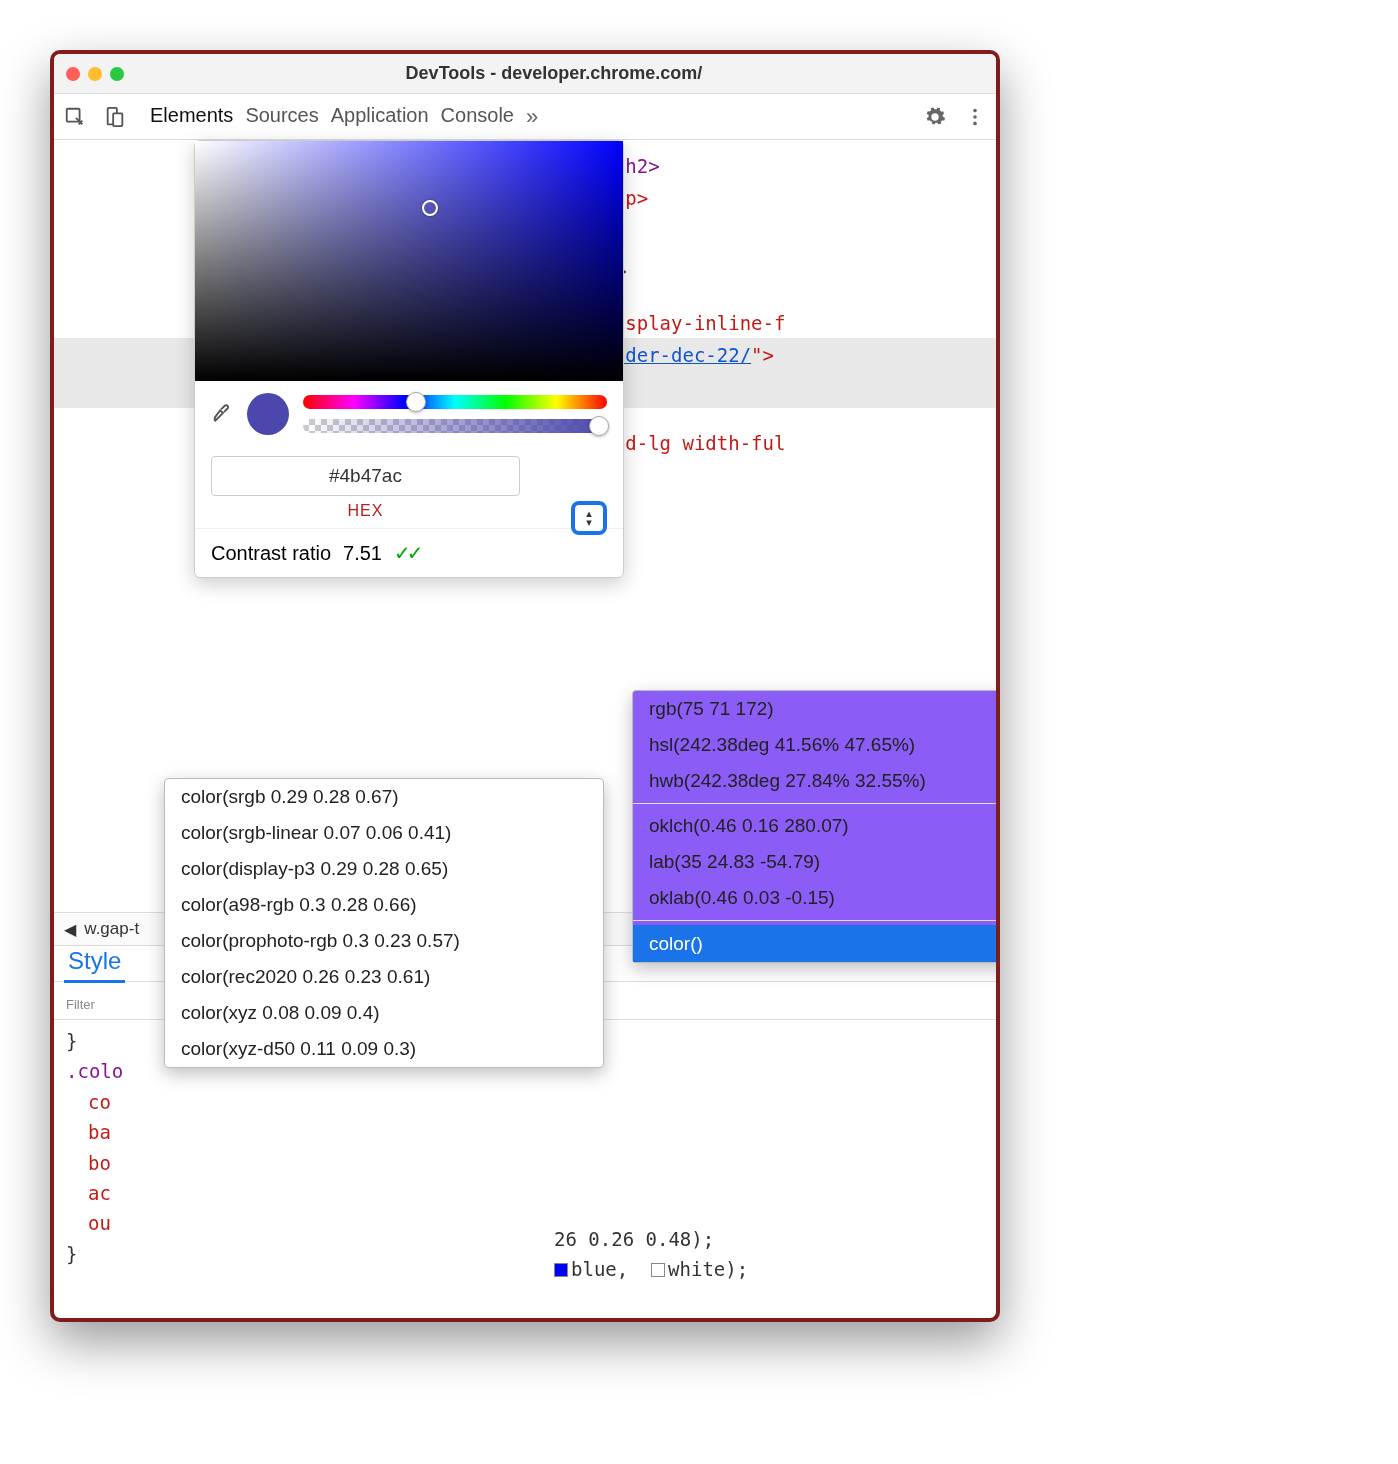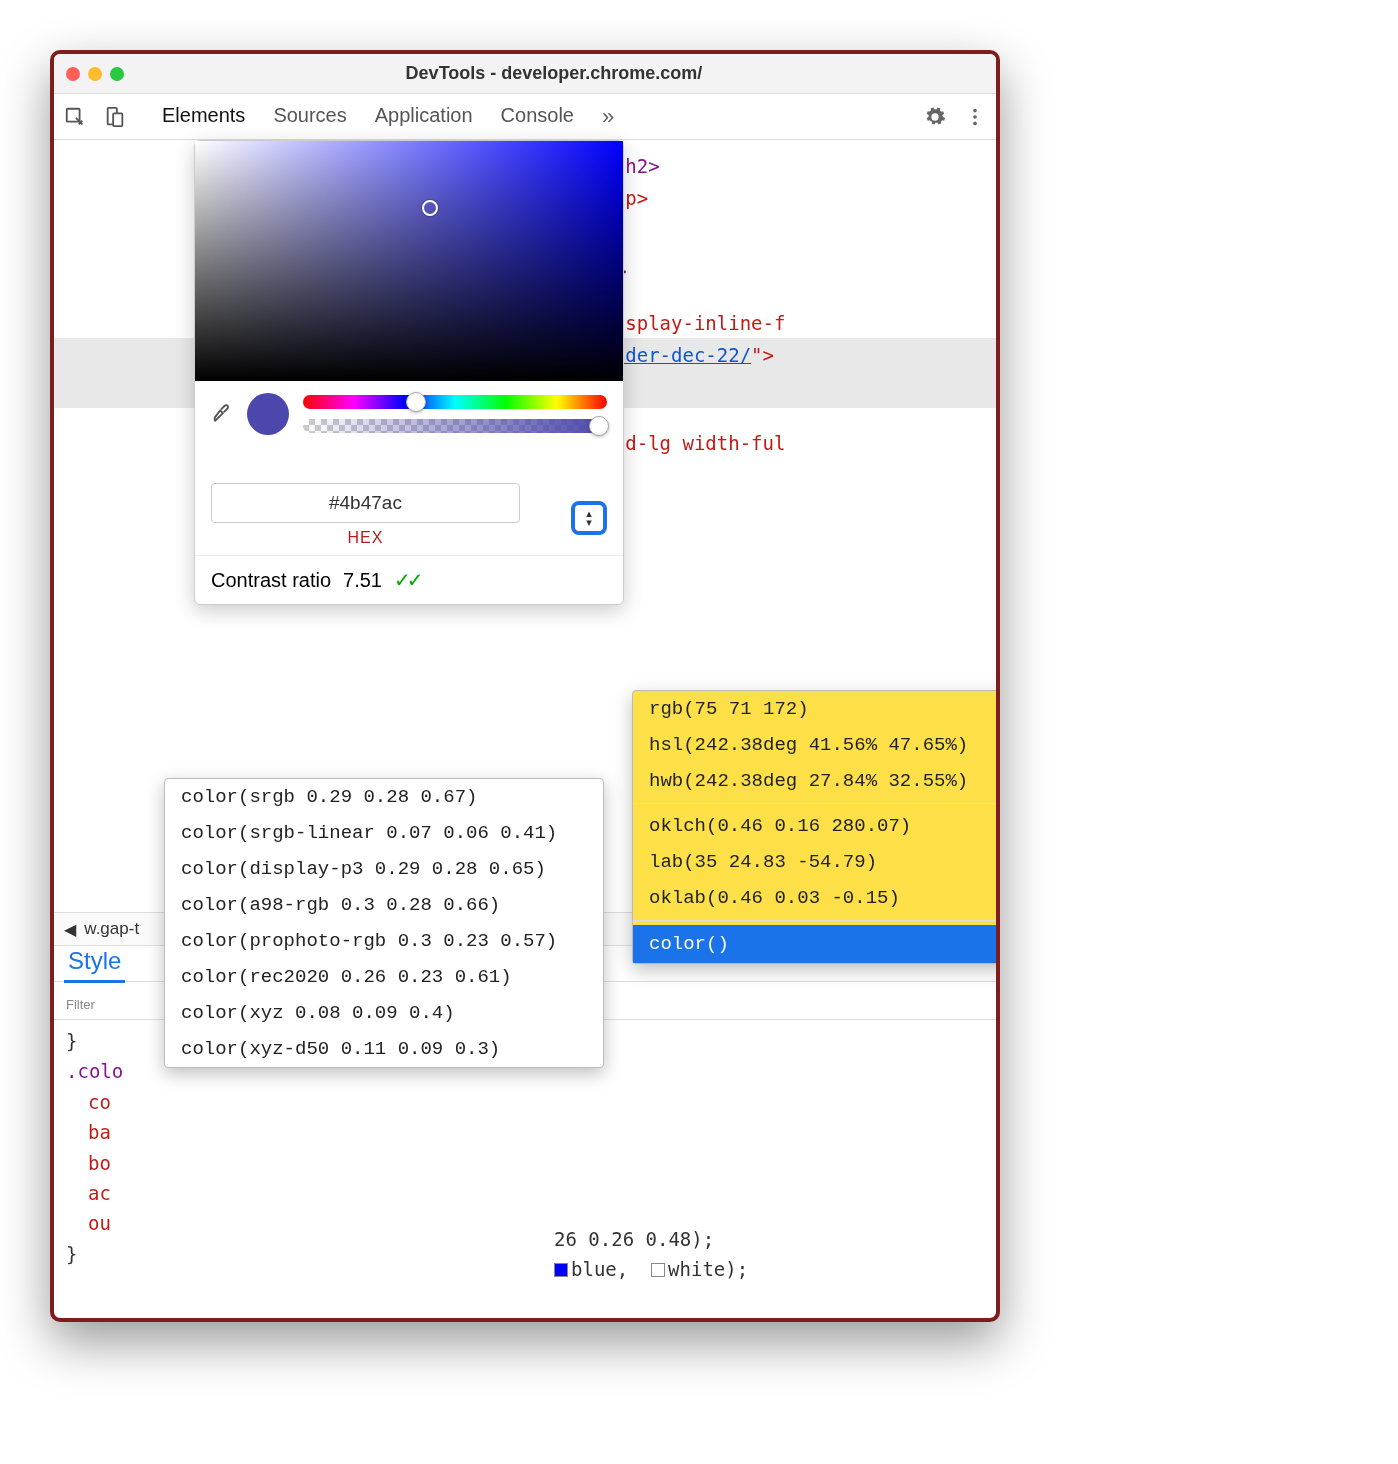--- a/index.html
+++ b/index.html
@@ -5,53 +5,53 @@
   * { box-sizing: border-box; margin: 0; padding: 0; }
   body { font-family: -apple-system, BlinkMacSystemFont, "Segoe UI", sans-serif; background: #fff; width: 1398px; height: 1464px; position: relative; }
   .window { position: absolute; left: 50px; top: 50px; width: 950px; height: 1272px; border: 4px solid #7f1d1d; border-radius: 10px; overflow: hidden; box-shadow: 0 20px 50px rgba(0,0,0,0.4); background: #fff; }
   .titlebar { height: 40px; background: #f3f3f3; border-bottom: 1px solid #ddd; display: flex; align-items: center; padding: 0 12px; }
   .traffic { display: flex; gap: 8px; }
   .dot { width: 14px; height: 14px; border-radius: 50%; }
   .dot.red { background: #ff5f57; } .dot.yellow { background: #ffbd2e; } .dot.green { background: #28c840; }
   .title { flex: 1; text-align: center; font-weight: 600; font-size: 18px; color: #333; }
   .toolbar { height: 46px; display: flex; align-items: center; border-bottom: 1px solid #ddd; padding: 0 10px; gap: 18px; }
   .toolbar .ico { width: 22px; height: 22px; color: #555; }
-  .tabs { display: flex; gap: 28px; font-size: 20px; color: #555; margin-left: 18px; flex: 1; }
+  .tabs { display: flex; gap: 12px; font-size: 20px; color: #555; margin-left: 6px; flex: 1; }
   .tab { cursor: pointer; }
   .tab.active { color: #111; }
   .more { font-size: 22px; color: #666; }
   .gear, .dots { width: 22px; height: 22px; color: #666; }
   .content { position: relative; height: calc(100% - 86px); font-family: ui-monospace, Menlo, monospace; }
   .source-bg { padding: 10px 14px; font-size: 19px; line-height: 1.7; }
   .purple { color: #881391; } .red { color: #c41a16; } .brown { color: #994500; }
   .link { color: #1155cc; text-decoration: underline; }
   .highlighted-row { background: #e8e8e8; position:absolute; left:0; right:0; top:198px; height:70px; z-index:0;}
   .colorpicker { position: absolute; left: 140px; top: 0; width: 430px; background: #fff; border: 1px solid #ccc; border-radius: 6px; box-shadow: 0 6px 20px rgba(0,0,0,.2); z-index: 5; font-family: -apple-system, sans-serif; }
   .spectrum { height: 240px; background: linear-gradient(to top, #000, transparent), linear-gradient(to right, #fff, #0000ff); position: relative; }
   .spectrum .cursor { position: absolute; width: 16px; height: 16px; border: 2px solid #fff; border-radius: 50%; left: 55%; top: 28%; transform: translate(-50%,-50%); box-shadow: 0 0 2px rgba(0,0,0,.6); }
   .mid { display: flex; align-items: center; gap: 14px; padding: 12px 16px; }
   .eyedrop { width: 22px; height: 22px; color: #555; }
   .swatch { width: 42px; height: 42px; border-radius: 50%; background: #4b47ac; }
   .sliders { flex: 1; display: flex; flex-direction: column; gap: 10px; }
   .hue { height: 14px; border-radius: 7px; background: linear-gradient(to right, red, magenta, blue, cyan, lime, yellow, red); position: relative; }
   .alpha { height: 14px; border-radius: 7px; background: linear-gradient(to right, transparent, #4b47ac), repeating-conic-gradient(#ccc 0 25%, #fff 0 50%) 0 0/12px 12px; position: relative; }
   .thumb { position: absolute; width: 20px; height: 20px; background: #fff; border: 1px solid #aaa; border-radius: 50%; top: -3px; box-shadow: 0 1px 3px rgba(0,0,0,.3); }
-  .hexrow { padding: 9px 16px 8px; margin-top: 27px; }
+  .hexrow { padding: 9px 16px 8px; }
   .hexinput { width: 78%; border: 1px solid #ccc; border-radius: 4px; padding: 8px; text-align: center; font-size: 19px; color: #333; }
   .hexlabel { text-align:center; color:#b91c1c; font-size:16px; margin-top:6px; letter-spacing:1px; width:78%;}
   .switcher { position: absolute; right: 16px; top: 360px; width: 36px; height: 34px; border: 4px solid #1a73e8; border-radius: 8px; display: flex; flex-direction: column; align-items: center; justify-content: center; background:#fff; }
   .switcher::before { content:"▴"; font-size:11px; line-height:9px; color:#333;}
   .switcher::after { content:"▾"; font-size:11px; line-height:9px; color:#333;}
   .contrast { border-top: 1px solid #eee; padding: 12px 16px; font-size: 20px; display:flex; align-items:center; gap:12px;}
   .check { color: #0a0; letter-spacing:-4px;}
   
-  .submenu1 { position: absolute; left: 110px; top: 638px; width: 440px; background: #fff; border: 1px solid #bbb; border-radius: 4px; box-shadow: 0 6px 18px rgba(0,0,0,.25); z-index: 10; font-family: Liberation Mono, monospace; font-size: 19px; }
+  .submenu1 { position: absolute; left: 110px; top: 638px; width: 440px; background: #fff; border: 1px solid #bbb; border-radius: 4px; box-shadow: 0 6px 18px rgba(0,0,0,.25); z-index: 10; font-family: Liberation Sans, sans-serif; font-size: 19px; }
   .submenu1 .item { padding: 7px 16px; color: #222; cursor: pointer; }
   
-  .submenu2 { position: absolute; left: 578px; top: 550px; width: 400px; background: #fde047; border: 1px solid #bbb; border-radius: 4px; box-shadow: 0 6px 18px rgba(0,0,0,.25); z-index: 8; font-family: Liberation Mono, monospace; font-size: 19px; }
+  .submenu2 { position: absolute; left: 578px; top: 550px; width: 400px; background: #8b5cf6; border: 1px solid #bbb; border-radius: 4px; box-shadow: 0 6px 18px rgba(0,0,0,.25); z-index: 8; font-family: Liberation Sans, sans-serif; font-size: 19px; }
   .submenu2 .item { padding: 7px 16px; color: #222; cursor: pointer; }
   .submenu2 .sep { border-top: 1px solid #ddd; margin: 4px 0; }
   .submenu2 .selected { background: #1a73e8; color: #fff; display: flex; justify-content: space-between; align-items: center; }
   
   .crumb { position:absolute; left:0; bottom:372px; width:100%; border-top:1px solid #ddd; border-bottom:1px solid #ddd; background:#fafafa; font-size:17px; padding:6px 10px; color:#333; display:flex; align-items:center; gap:8px; font-family:-apple-system,sans-serif;}
   .crumb .back{font-size:16px;}
   .styles-tabs { position:absolute; left:0; bottom:336px; width:100%; border-bottom:1px solid #ddd; font-family:-apple-system,sans-serif; font-size:24px; padding:6px 10px;}
   .styles-tabs span { padding:6px 4px; }
   .styles-tabs .act { color:#1a73e8; border-bottom: 3px solid #1a73e8;}
   .filter { position:absolute; left:0; bottom:298px; width:100%; border-bottom:1px solid #ddd; font-family:-apple-system,sans-serif; color:#888; font-size:13px; padding:7px 12px;}

